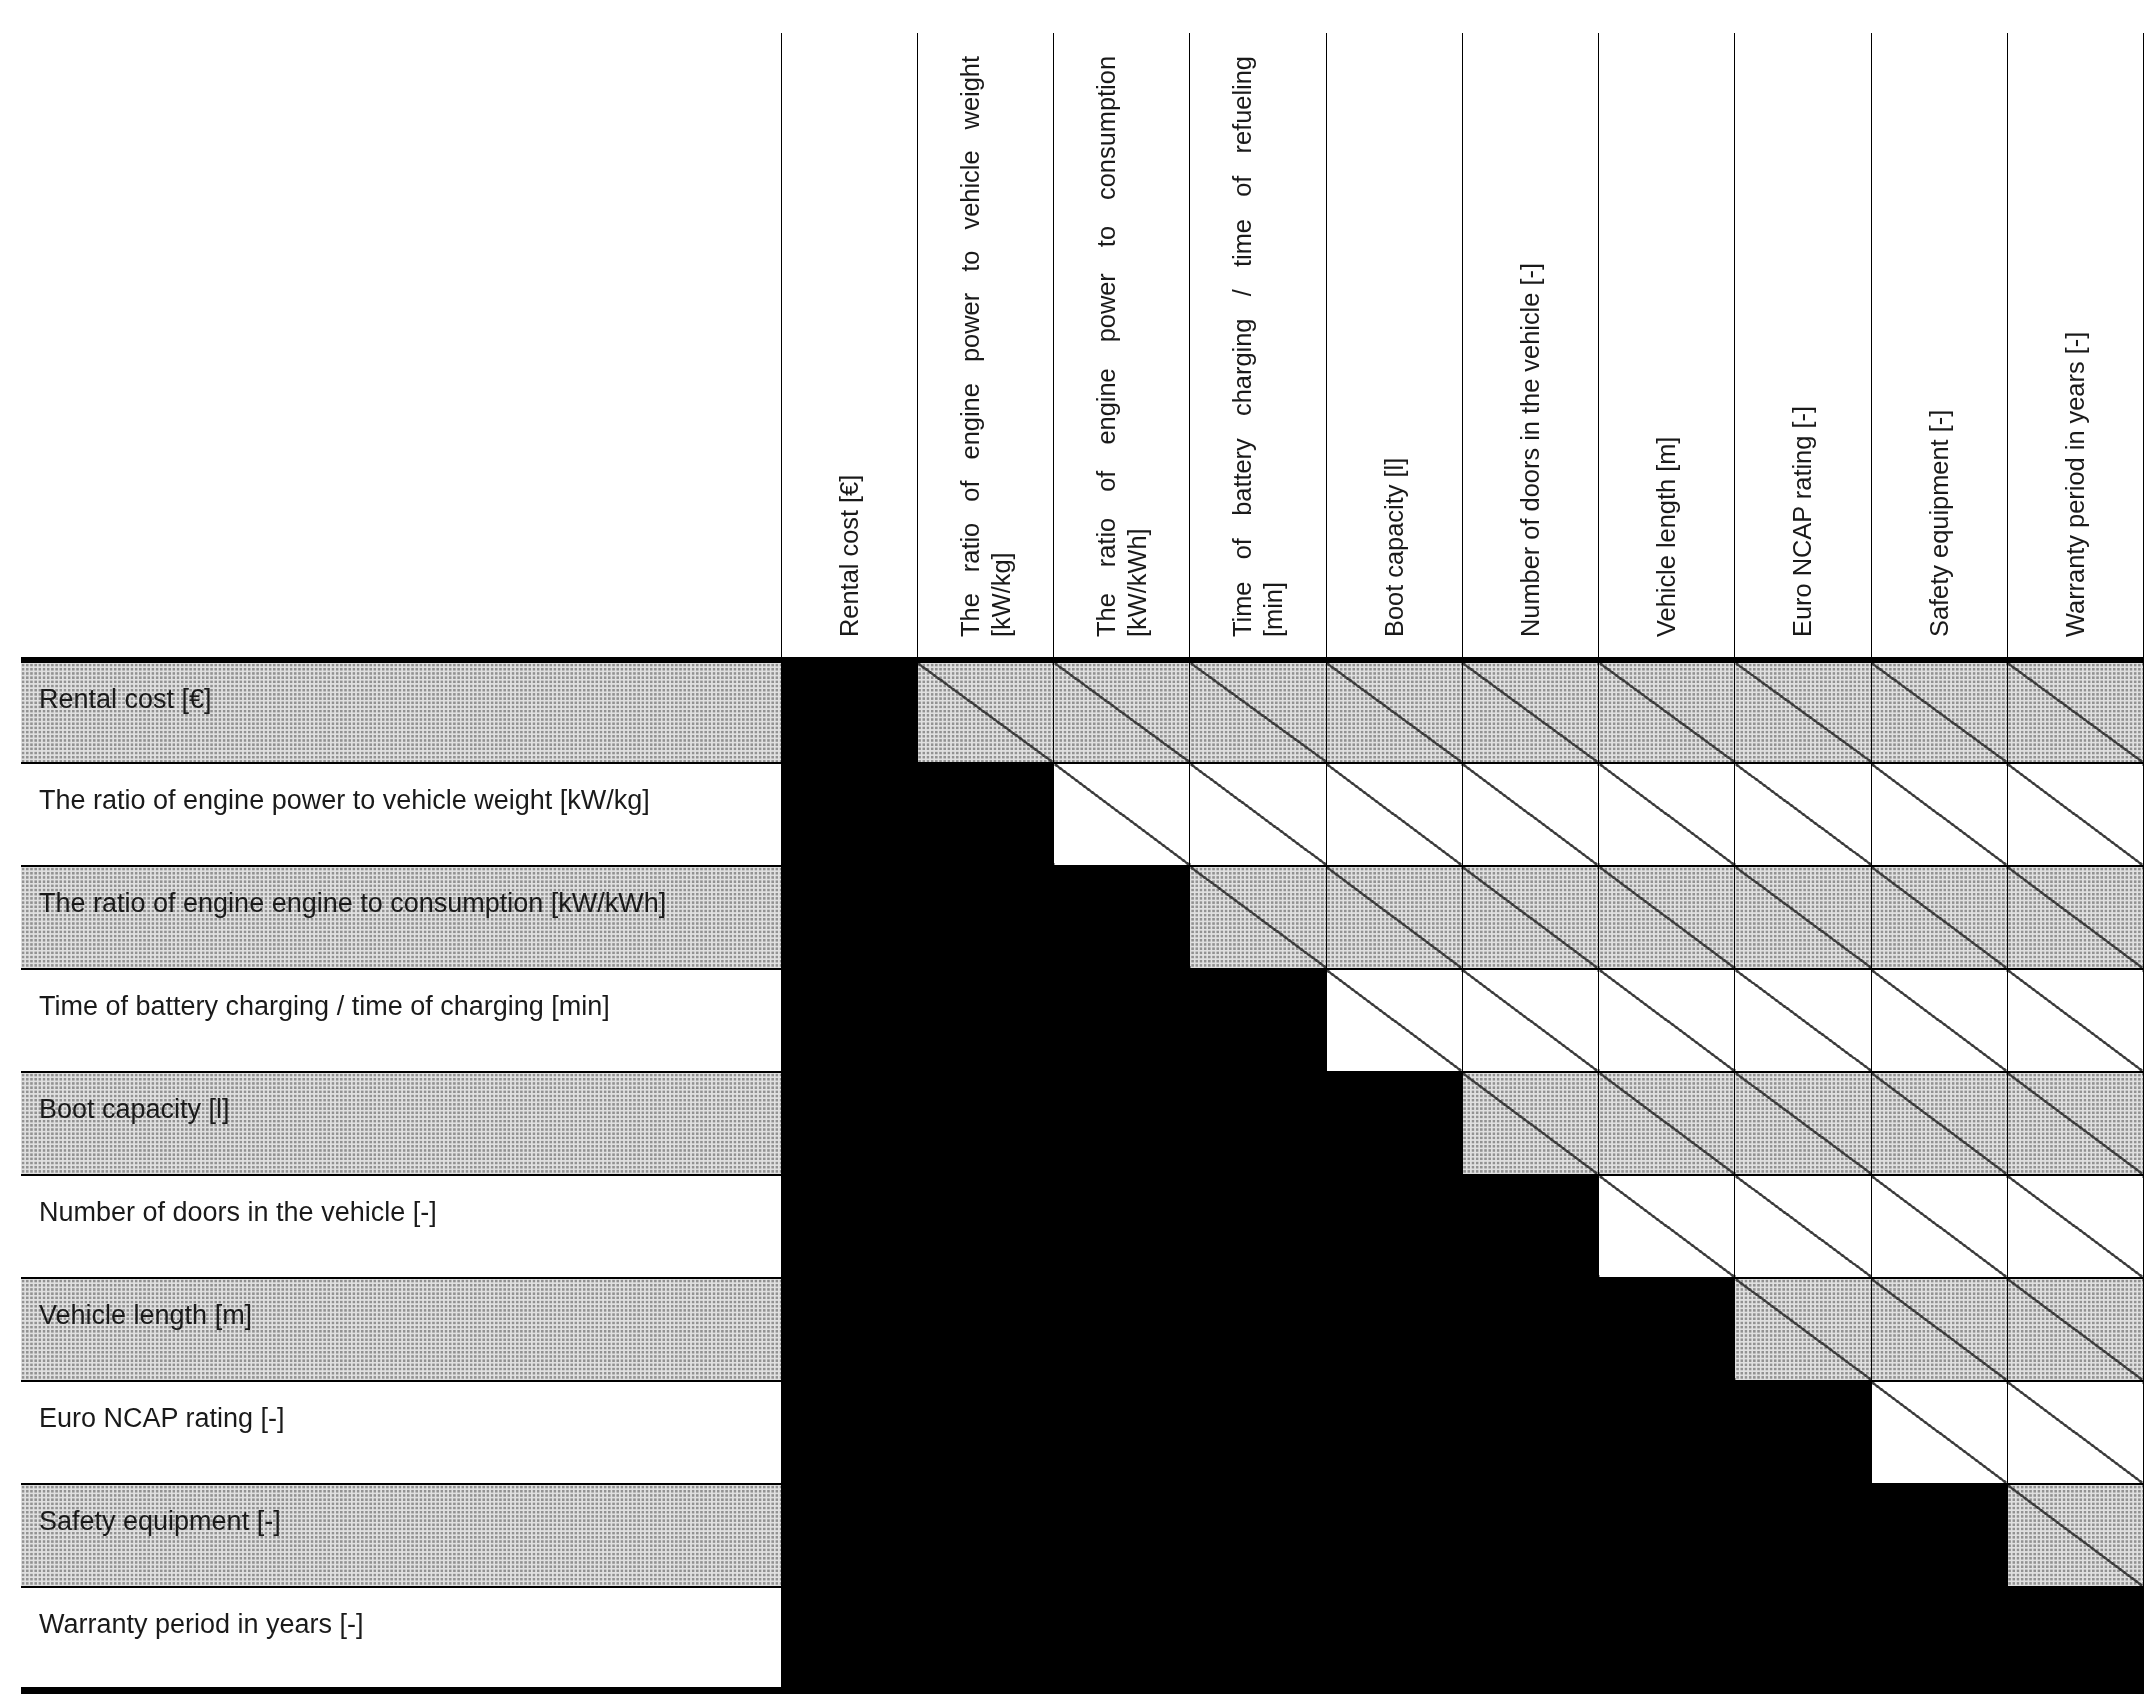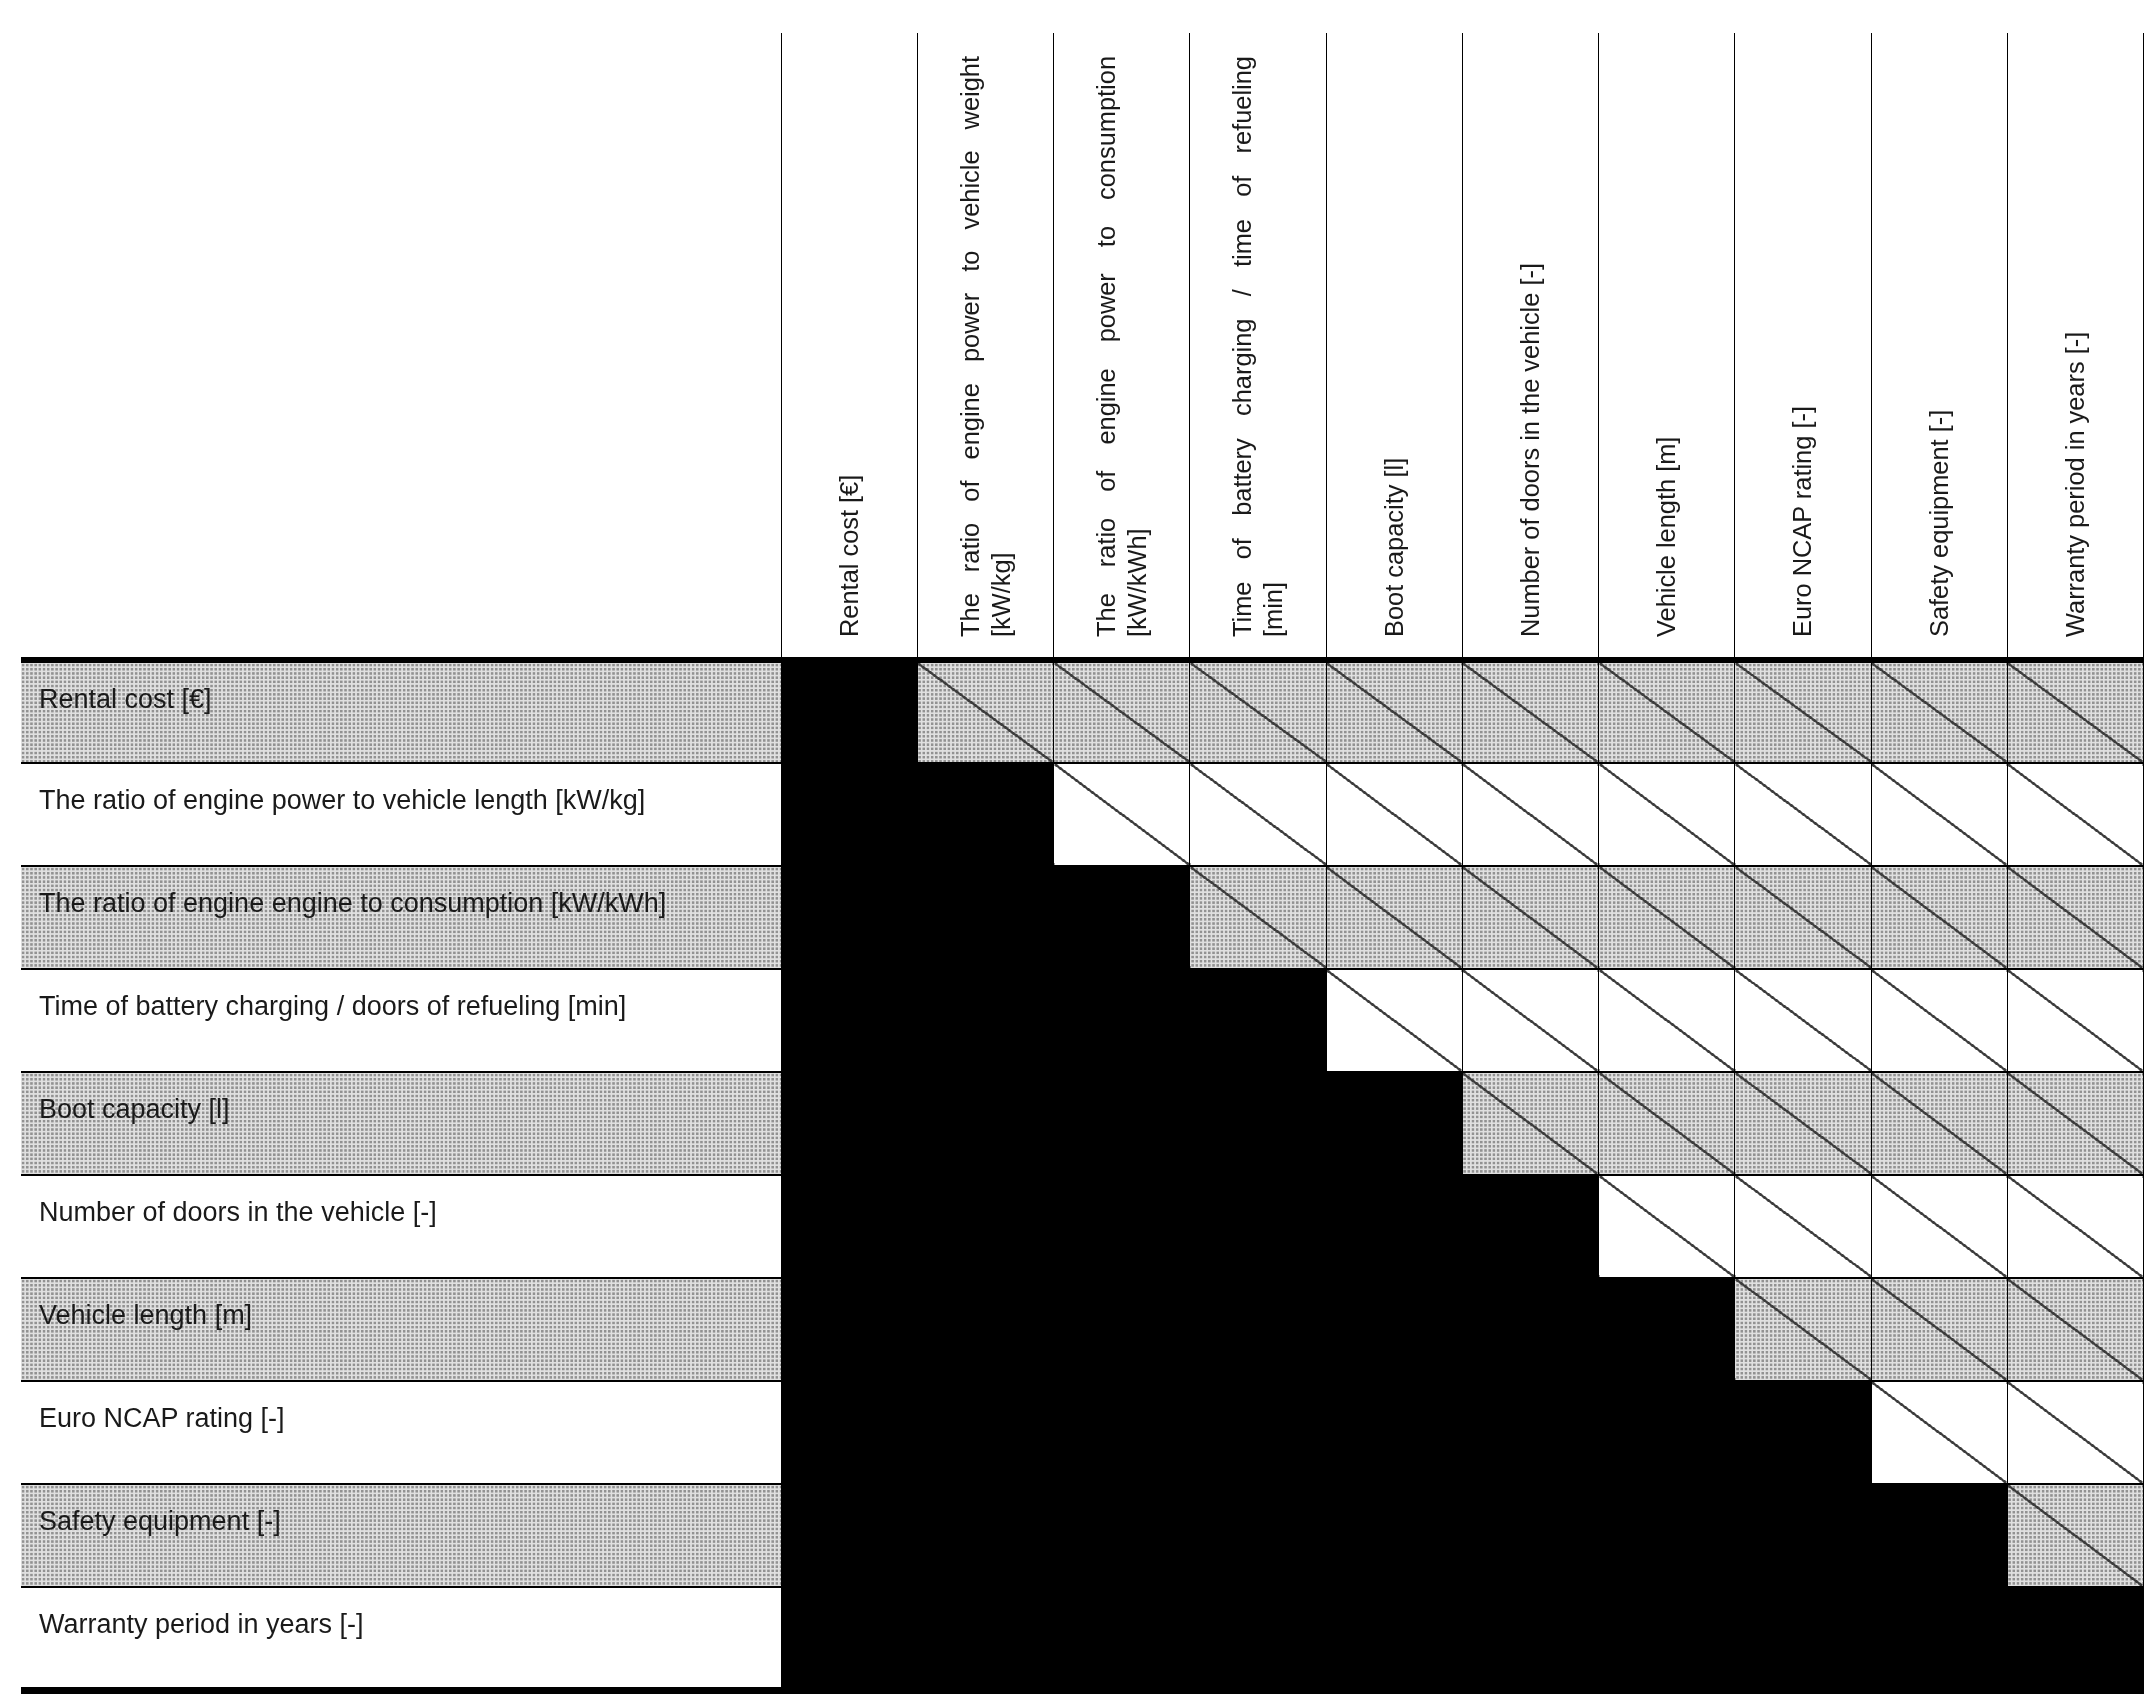--- a/index.html
+++ b/index.html
@@ -161,21 +161,21 @@
           <td class="d"></td>
           <td class="d"></td>
           <td class="d"></td>
           <td class="d"></td>
           <td class="d"></td>
           <td class="d"></td>
           <td class="d"></td>
           <td class="d"></td>
         </tr>
         <tr class="">
-          <th class="rlabel">The ratio of engine power to vehicle length [kW/kg]</th>
+          <th class="rlabel">The ratio of engine power to vehicle weight [kW/kg]</th>
           <td class="b"></td>
           <td class="b"></td>
           <td class="d"></td>
           <td class="d"></td>
           <td class="d"></td>
           <td class="d"></td>
           <td class="d"></td>
           <td class="d"></td>
           <td class="d"></td>
           <td class="d"></td>
@@ -187,21 +187,21 @@
           <td class="b"></td>
           <td class="d"></td>
           <td class="d"></td>
           <td class="d"></td>
           <td class="d"></td>
           <td class="d"></td>
           <td class="d"></td>
           <td class="d"></td>
         </tr>
         <tr class="">
-          <th class="rlabel">Time of battery charging / doors of refueling [min]</th>
+          <th class="rlabel">Time of battery charging / time of charging [min]</th>
           <td class="b"></td>
           <td class="b"></td>
           <td class="b"></td>
           <td class="b"></td>
           <td class="d"></td>
           <td class="d"></td>
           <td class="d"></td>
           <td class="d"></td>
           <td class="d"></td>
           <td class="d"></td>

